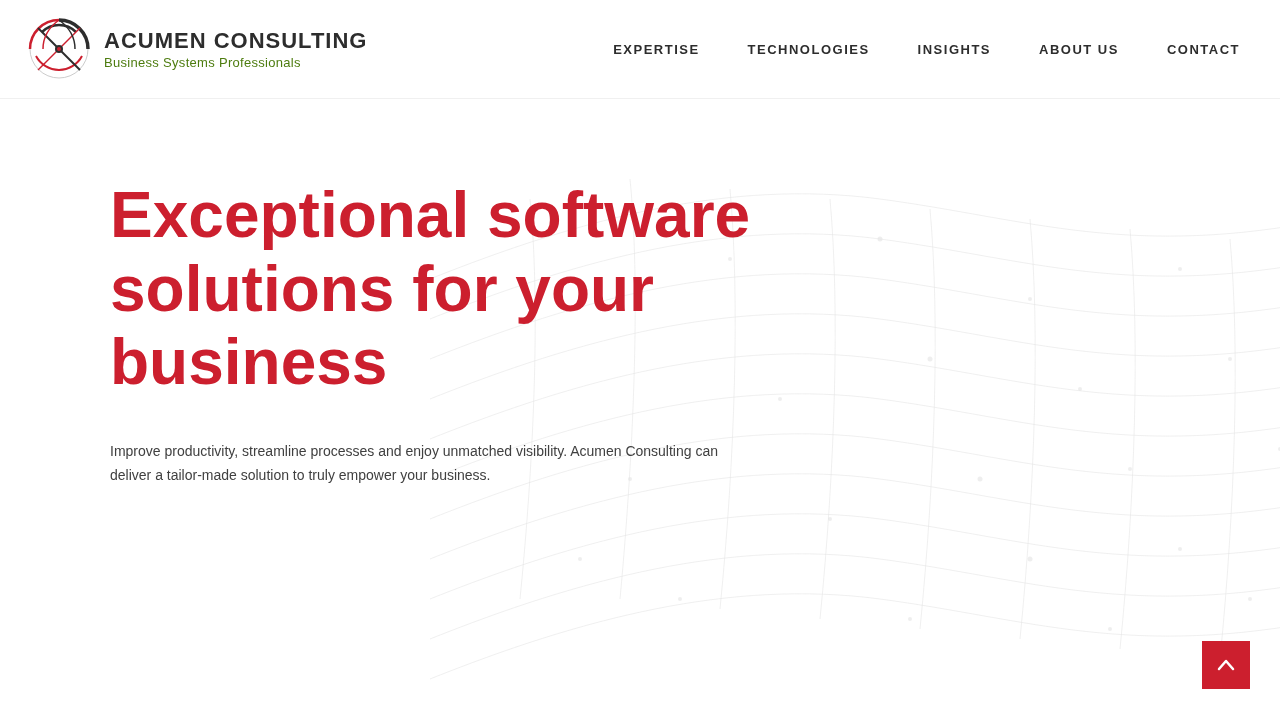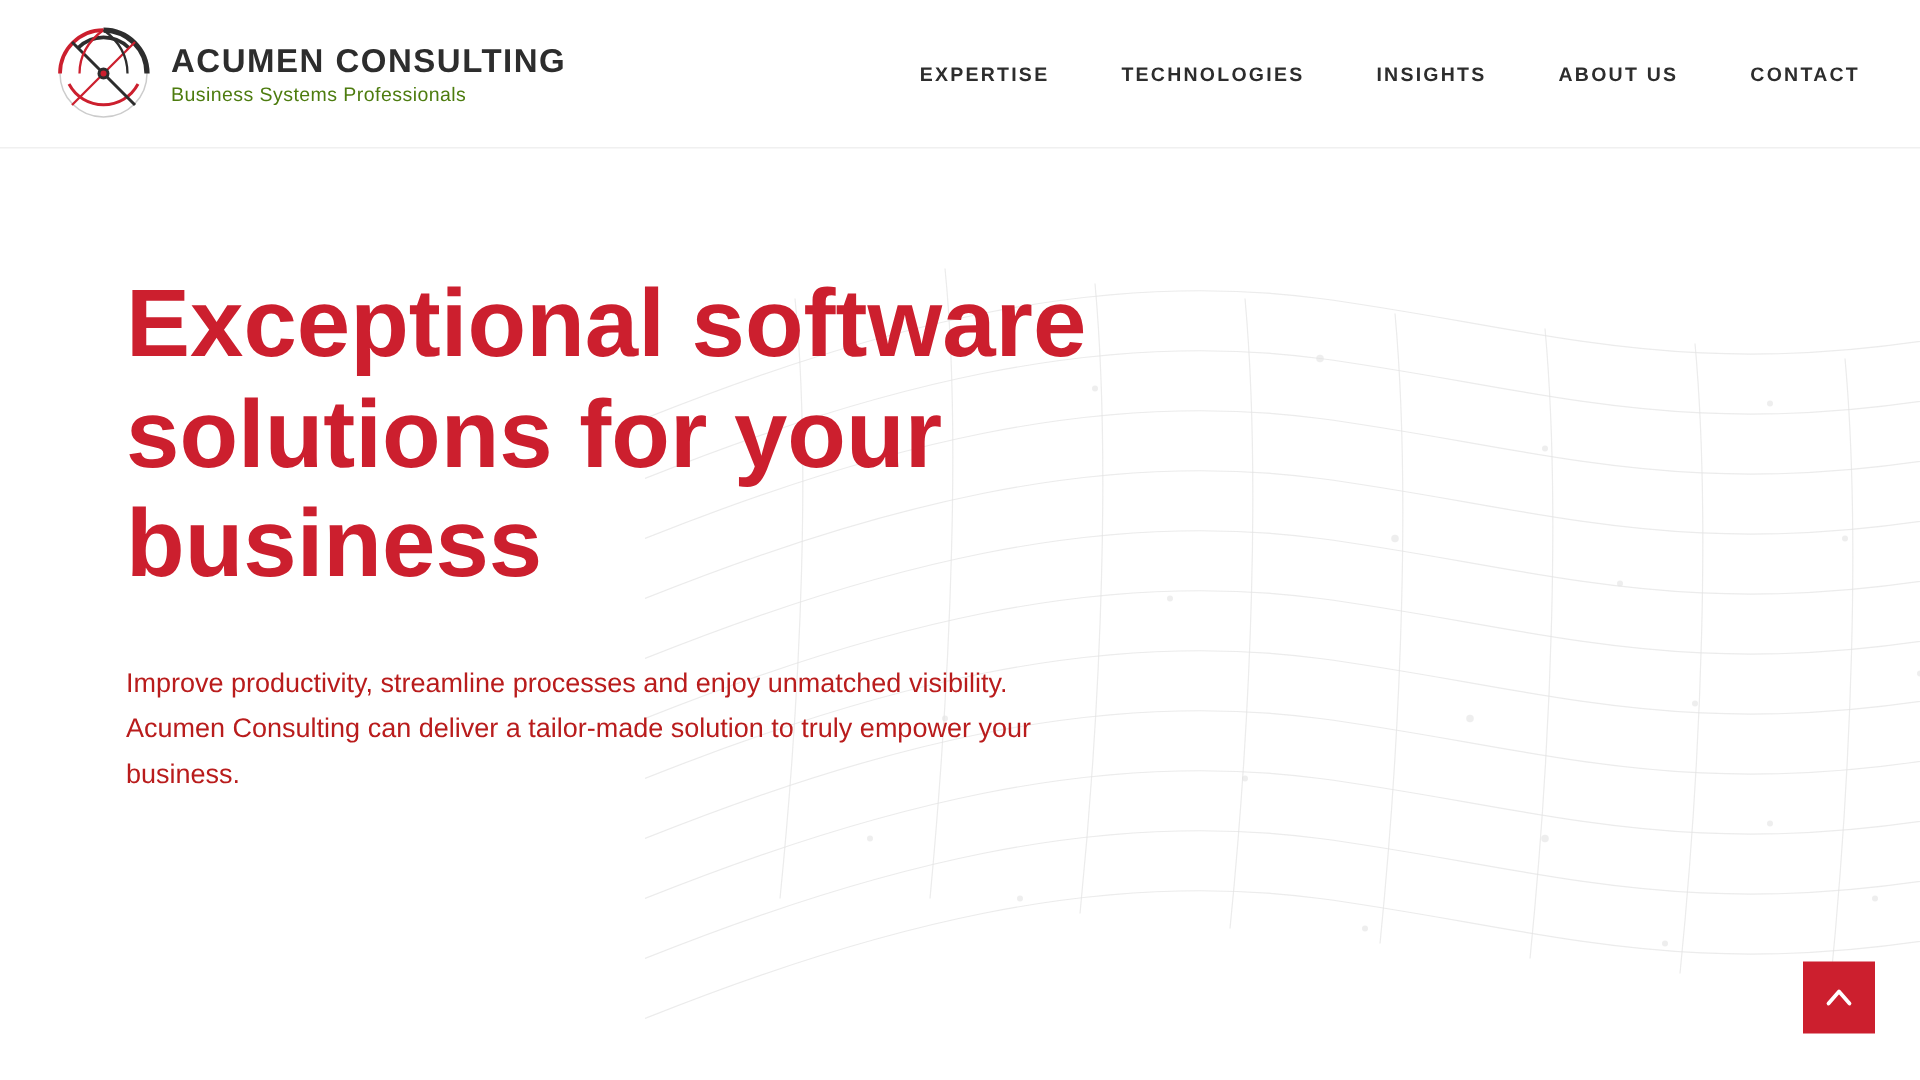--- a/index.html
+++ b/index.html
@@ -15,21 +15,21 @@
       overflow: hidden;
       background: #ffffff;
       position: relative;
     }
 
     
     header {
       display: flex;
       align-items: center;
       justify-content: space-between;
-      padding: 18px 40px 18px 38px;
+      padding: 18px 40px 18px 28px;
       background: #ffffff;
       border-bottom: 1px solid #f0f0f0;
       position: relative;
       z-index: 10;
     }
 
     .logo-area {
       display: flex;
       align-items: center;
       gap: 14px;
@@ -83,35 +83,35 @@
       position: relative;
       width: 100%;
       height: calc(720px - 100px);
       background: #ffffff;
       overflow: hidden;
     }
 
     .hero-content {
       position: relative;
       z-index: 5;
-      padding: 80px 0 0 84px;
+      padding: 80px 0 0 110px;
       max-width: 800px;
     }
 
     .hero-title {
       font-size: 64px;
       font-weight: 800;
       color: #cc1f2e;
       line-height: 1.15;
       margin-bottom: 40px;
     }
 
     .hero-description {
-      font-size: 18px;
-      color: #b91c1c;
+      font-size: 14px;
+      color: #404040;
       line-height: 1.7;
       max-width: 640px;
       font-weight: 400;
     }
 
     
     .wave-bg {
       position: absolute;
       top: 0;
       right: -50px;

